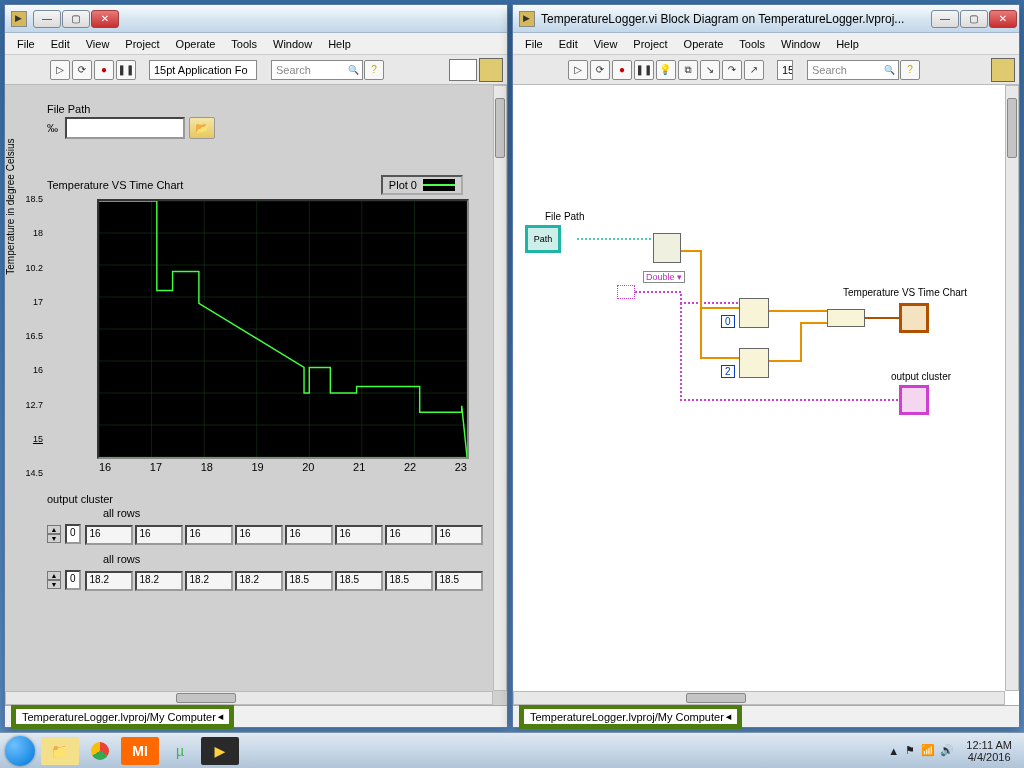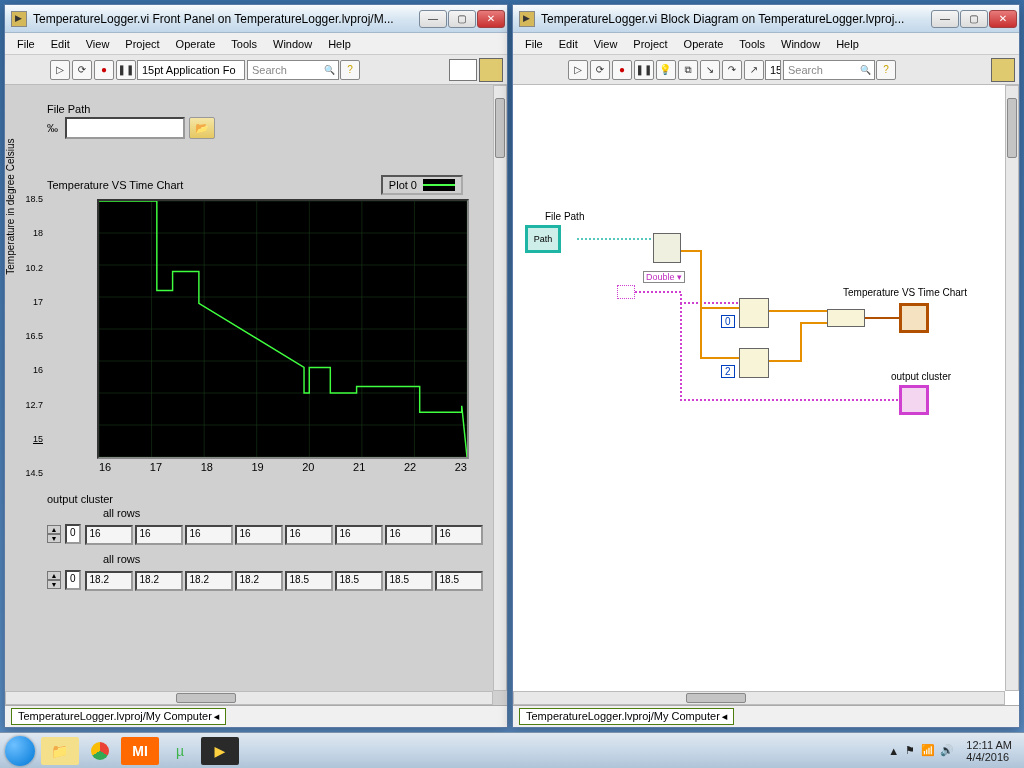--- a/index.html
+++ b/index.html
@@ -12,21 +12,21 @@
 .titlebar .vi-icon::after { content: "▶"; position: absolute; font-size: 9px; color: #333; left: 3px; top: 1px; }
 .titlebar .title { flex: 1; color: #000; font-size: 12px; white-space: nowrap; overflow: hidden; text-overflow: ellipsis; }
 .win-btns { display: flex; gap: 1px; }
 .win-btn { width: 28px; height: 18px; border: 1px solid #7a8a9a; border-radius: 3px; background: linear-gradient(#f5f5f5,#dcdcdc); display: flex; align-items: center; justify-content: center; font-size: 10px; color:#333; }
 .win-btn.close { background: linear-gradient(#e87a7a,#c83030); color: #fff; border-color:#a04040;}
 .menubar { height: 22px; background: #f0f0f0; display: flex; align-items: center; padding: 0 4px; border-bottom:1px solid #ccc;}
 .menubar span { padding: 2px 8px; cursor: default; }
 .toolbar { height: 30px; background: #e8e8e8; border-bottom: 1px solid #bbb; display: flex; align-items: center; padding: 0 4px; position: relative;}
 .tbtn { width: 20px; height: 20px; border: 1px solid #888; background: #f8f8f8; margin: 0 1px; border-radius:2px; display:flex;align-items:center;justify-content:center; font-size:10px; color:#333;}
 .tbtn.rec { color: #c00; }
-.font-sel { width: 108px; height: 20px; border: 1px solid #888; background: #fff; padding: 0 4px; margin: 0 0; overflow:hidden; white-space:nowrap; font-size:11px; display:flex;align-items:center;}
+.font-sel { width: 108px; height: 20px; border: 1px solid #888; background: #fff; padding: 0 4px; margin: 0 12px; overflow:hidden; white-space:nowrap; font-size:11px; display:flex;align-items:center;}
 .search-box { width: 92px; height: 20px; border: 1px solid #888; background: #fff; padding: 0 16px 0 4px; margin-left: 2px; color: #888; position:relative; display:flex; align-items:center;}
 .search-box::after { content:"🔍"; position:absolute; right:2px; font-size:9px;}
 .conn-pane { width: 28px; height: 22px; background: #fff; border: 1px solid #777; margin-left: auto; }
 .icon-vi { width: 24px; height: 24px; background: #dfca70; border: 1px solid #666; margin-left: 2px; display:flex; align-items:center; justify-content:center; font-size:10px;}
 .content { flex: 1; overflow: auto; background: #d0d0d0; padding: 8px; position: relative;}
 .scroll-h, .scroll-v { position:absolute; background:#e8e8e8; border:1px solid #bbb;}
 .scroll-h { bottom:0; left:0; right:14px; height:14px;}
 .scroll-v { top:0; right:0; bottom:14px; width:14px;}
 .scroll-thumb{ position:absolute; background:#c4c4c4; border:1px solid #888; border-radius:2px;}
 .scroll-h .scroll-thumb{ left:35%; width:60px; top:1px; bottom:1px;}
@@ -52,46 +52,45 @@
 .x-ticks { display:flex; justify-content:space-between; margin-left:50px; margin-top:2px; font-size:9px; padding:0 2px;}
 .cluster-section { margin-top: 14px; }
 .cluster-row { display:flex; align-items:center; gap:4px; margin-top:4px;}
 .spin { display:flex; flex-direction:column; }
 .spin div { width:14px; height:9px; background:#d0d0d0; border:1px solid #777; font-size:7px; line-height:7px; text-align:center;}
 .numbox { width:34px; height:20px; background:#f5f5f5; border:2px inset #999; text-align:left; padding:1px 3px; font-size:10px;}
 .numbox.white { background:#fff; }
 .array-row { display:flex; gap:2px; margin-top:2px;}
 .array-row .numbox { width: 48px;}
 .statusbar { height: 22px; background:#f0f0f0; border-top:1px solid #aaa; display:flex; align-items:center; padding:0 6px;}
-.stat-path { border:1px solid #4d7c0f; background:#fff; padding:1px 6px; display:flex; }
+.stat-path { border:5px solid #4d7c0f; background:#fff; padding:1px 6px; display:flex; align-items:center;}
 .stat-drop { margin-left:2px;}
 
 .bd-area { background:#fff; position:relative; width:100%; height:100%; }
 .bd-label { position:absolute; font-size:10px; }
 .bd-node { position:absolute; border:1px solid #666; background:#f5f0d0;}
 .bd-path { border:3px solid #1fb5a5; background:#cdeee9; width:36px; height:28px; display:flex;align-items:center;justify-content:center; font-size:9px;}
 .bd-func { width:28px; height:30px; background:#f0f0e0;}
 .bd-prop { border:1px solid #888; background:#fff; font-size:9px; padding:0 2px; color:#c030c0;}
 .bd-cluster{ border:3px solid #d040d0; background:#f4d6f0; width:30px; height:30px;}
 .bd-const{ border:1px solid #0040c0; background:#fff; padding:0 3px; font-size:10px; color:#0040c0;}
 .rgn { position:absolute; border:1px dotted #d040d0; }
 .taskbar { position:absolute; bottom:0; left:0; right:0; height:36px; background: linear-gradient(to bottom, #e0e8f0 0%, #c8d8e8 50%, #b0c4d8 100%); border-top:1px solid #7a92aa; display:flex; align-items:center;}
 .start-orb { width:40px; height:36px; display:flex; align-items:center; justify-content:center;}
 .start-orb div { width:30px; height:30px; border-radius:50%; background: radial-gradient(circle at 30% 30%, #6dc0ff, #0078d7); box-shadow:0 0 3px rgba(0,0,0,.4);}
 .task-item { width:38px; height:28px; margin:0 1px; border-radius:2px; display:flex; align-items:center; justify-content:center; font-size:14px;}
 .tray { margin-left:auto; display:flex; align-items:center; padding:0 6px; gap:6px; font-size:10px; color:#222;}
-.clock { text-align:left; line-height:12px; padding:0 6px;}
+.clock { text-align:center; line-height:12px; padding:0 6px;}
 </style>
 </head>
 <body>
 
 <div class="window w1">
   <div class="titlebar">
     <div class="vi-icon"></div>
-    <div class="title">TemperatureLogger.vi Front Panel on TemperatureLogger.lvproj/M...</div>
     <div class="win-btns">
       <div class="win-btn">—</div>
       <div class="win-btn">▢</div>
       <div class="win-btn close">✕</div>
     </div>
   </div>
   <div class="menubar">
     <span>File</span>
     <span>Edit</span>
     <span>View</span>

